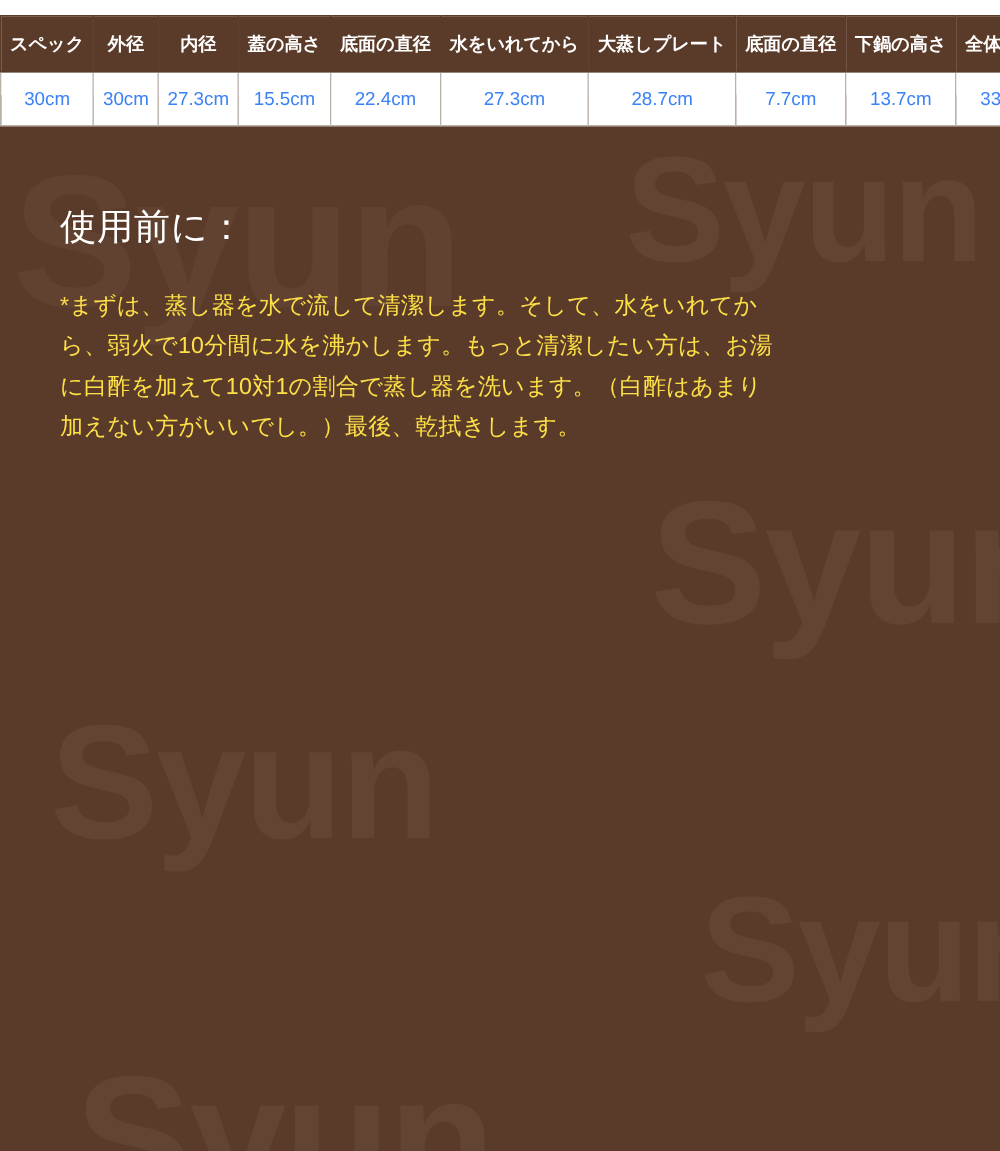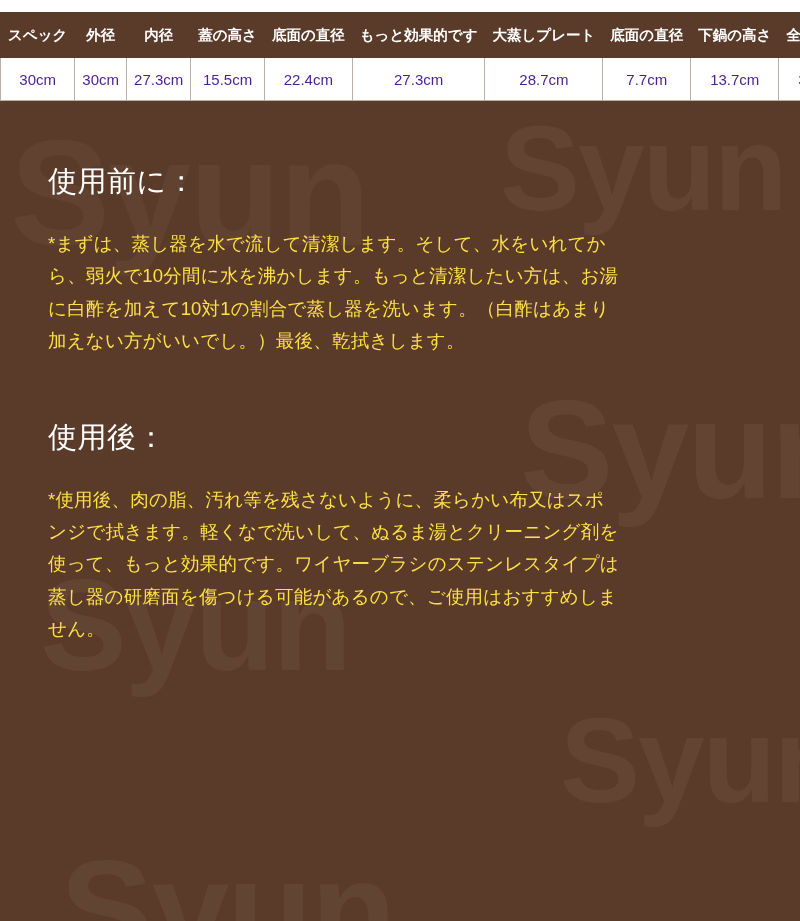--- a/index.html
+++ b/index.html
@@ -36,21 +36,21 @@
   table.spec {
     border-collapse: collapse;
     width: 782px;
     margin: 0 auto;
     table-layout: auto;
   }
   table.spec th, table.spec td {
     border: 1px solid #b9b0a8;
     text-align: center;
     vertical-align: middle;
-    color: #4c1d95;
+    color: #3b82f6;
     white-space: nowrap;
   }
   table.spec th {
     background: #5a3a28;
     color: #ffffff;
     font-size: 14.5px;
     font-weight: bold;
     height: 44px;
     padding: 0 7px;
     border-color: #5a3a28;
@@ -117,21 +117,21 @@
 
   <div class="spec-wrap">
     <table class="spec">
       <thead>
         <tr>
           <th>スペック</th>
           <th>外径</th>
           <th>内径</th>
           <th>蓋の高さ</th>
           <th>底面の直径</th>
-          <th>もっと効果的です</th>
+          <th>水をいれてから</th>
           <th>大蒸しプレート</th>
           <th>底面の直径</th>
           <th>下鍋の高さ</th>
           <th>全体の高さ</th>
 
         </tr>
       </thead>
       <tbody>
         <tr>
           <td>30cm</td>
@@ -160,19 +160,15 @@
   <div class="content">
 
     <div class="section">
       <h2 class="sec-title">使用前に：</h2>
       <p class="sec-body">*まずは、蒸し器を水で流して清潔します。そして、水をいれてから、弱火で10分間に水を沸かします。もっと清潔したい方は、お湯に白酢を加えて10対1の割合で蒸し器を洗います。（白酢はあまり加えない方がいいでし。）最後、乾拭きします。</p>
     </div>
 
     <div class="section">
     </div>
 
-    <div class="section">
-      <h2 class="sec-title">使用後：</h2>
-      <p class="sec-body">*使用後、肉の脂、汚れ等を残さないように、柔らかい布又はスポンジで拭きます。軽くなで洗いして、ぬるま湯とクリーニング剤を使って、もっと効果的です。ワイヤーブラシのステンレスタイプは蒸し器の研磨面を傷つける可能があるので、ご使用はおすすめしません。</p>
-    </div>
 
   </div>
 </div>
 
 </body></html>

